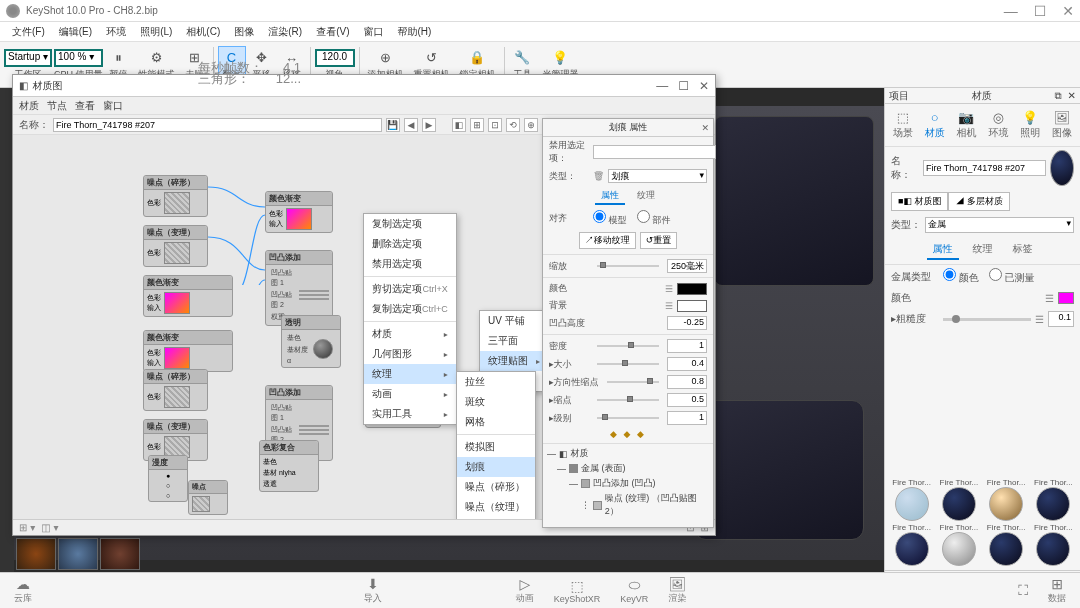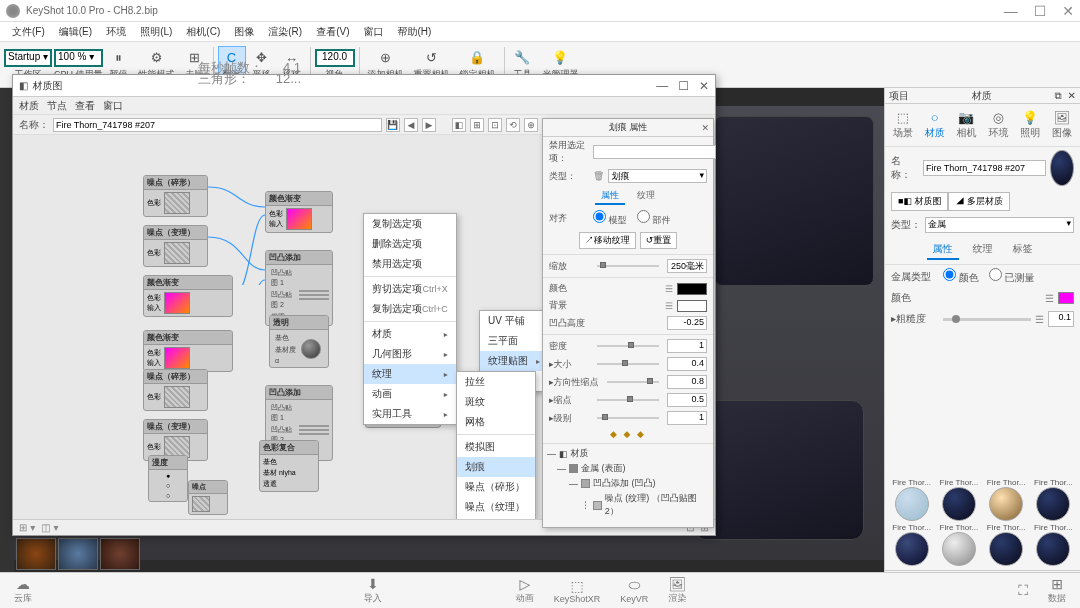--- a/index.html
+++ b/index.html
@@ -376,21 +376,21 @@
             <span>凹凸贴图 2</span>
             <span>权重</span>
           </div>
           <div class="sliders">
             <div class="sl"></div>
             <div class="sl"></div>
             <div class="sl"></div>
           </div>
         </div>
       </div>
-    <div class="node" style="left:256px;top:180px;width:60px">
+    <div class="node" style="left:268px;top:180px;width:60px">
         <div class="nh">透明</div>
         <div class="nb">
           <div class="portrow">
             <span>基色</span>
             <span>基材度</span>
             <span>α</span>
           </div>
           <div class="thumb sphere" style="width:20px;height:20px"></div>
         </div>
       </div>

